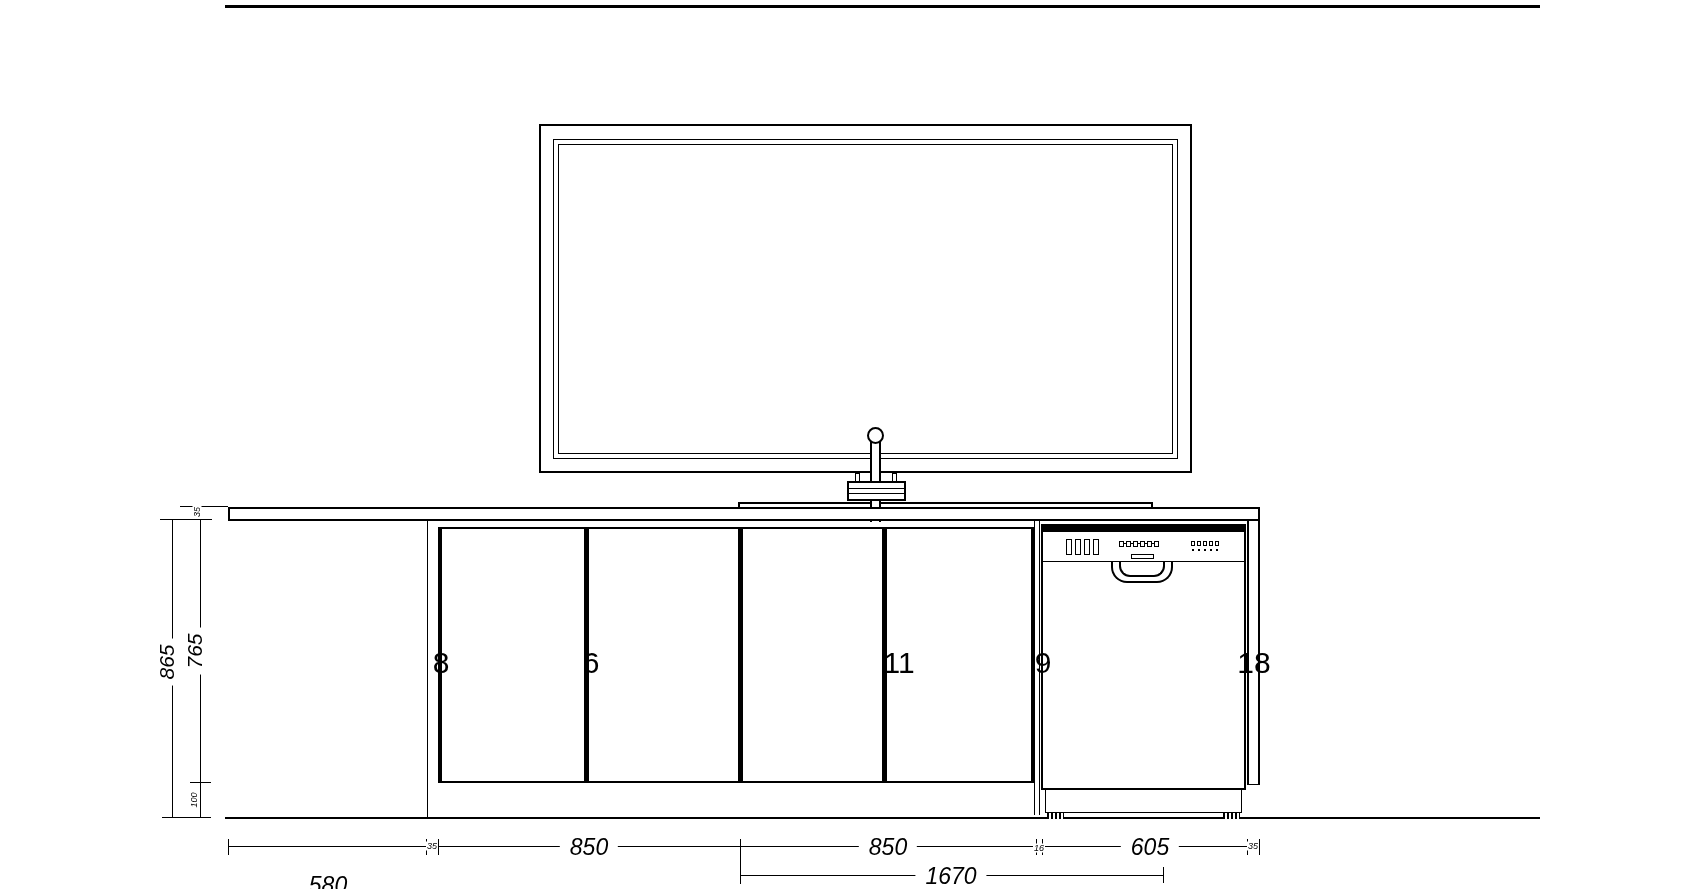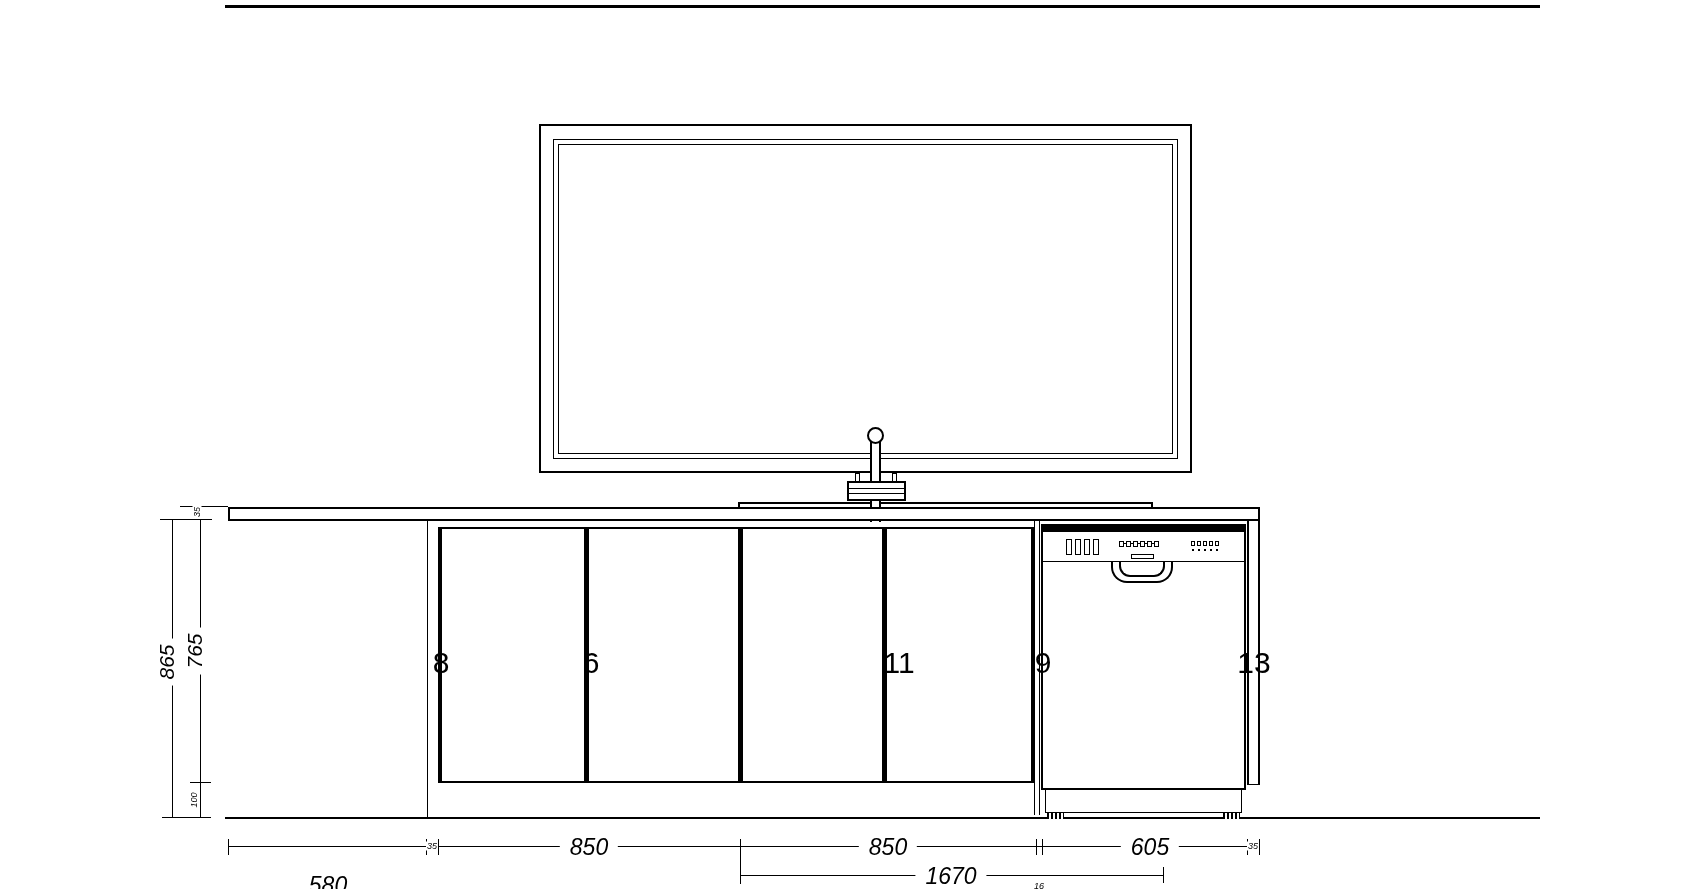--- a/index.html
+++ b/index.html
@@ -113,21 +113,21 @@
     <div class="abs" style="left:6px; top:289px; width:17px; height:6px; background:repeating-linear-gradient(90deg,#000 0 2px,#fff 2px 4px);"></div>
     <div class="abs" style="left:182px; top:289px; width:17px; height:6px; background:repeating-linear-gradient(90deg,#000 0 2px,#fff 2px 4px);"></div>
   </div>
 
   <div class="abs" style="left:1247px; top:521px; width:13px; height:264px; border-left:2px solid #000; border-right:2px solid #000; border-bottom:1px solid #000; background:#fff;"></div>
 
   <div class="unitnum" style="left:441px;  top:663px;">8</div>
   <div class="unitnum" style="left:591px;  top:663px;">6</div>
   <div class="unitnum" style="left:899px;  top:663px;">11</div>
   <div class="unitnum" style="left:1043px; top:663px;">9</div>
-  <div class="unitnum" style="left:1254px; top:663px;">13</div>
+  <div class="unitnum" style="left:1254px; top:663px;">18</div>
 
   <div class="ln" style="left:180px; top:506px; width:48px; height:1px;"></div>
   <div class="ln" style="left:160px; top:519px; width:52px; height:1px;"></div>
   <div class="vtiny" style="left:197px; top:512px;">35</div>
 
   <div class="ln" style="left:172px; top:520px; width:1px; height:298px;"></div>
   <div class="vtext" style="left:166px; top:662px;">865</div>
 
   <div class="ln" style="left:200px; top:520px; width:1px; height:298px;"></div>
   <div class="ln" style="left:190px; top:782px; width:21px; height:1px;"></div>
@@ -143,21 +143,21 @@
   <div class="ln" style="left:740px;  top:839px; width:1px; height:45px;"></div>
   <div class="ln" style="left:1036px; top:839px; width:1px; height:16px;"></div>
   <div class="ln" style="left:1042px; top:839px; width:1px; height:16px;"></div>
   <div class="ln" style="left:1247px; top:839px; width:1px; height:16px;"></div>
   <div class="ln" style="left:1259px; top:839px; width:1px; height:16px;"></div>
 
   <div class="dimtext" style="left:328px;  top:885px;">580</div>
   <div class="dimtiny" style="left:432px;  top:846px;">35</div>
   <div class="dimtext" style="left:589px;  top:847px;">850</div>
   <div class="dimtext" style="left:888px;  top:847px;">850</div>
-  <div class="dimtiny" style="left:1039px; top:886px;">16</div>
+  <div class="dimtiny" style="left:1039px; top:848px;">16</div>
   <div class="dimtext" style="left:1150px; top:847px;font-style:italic;">605</div>
   <div class="dimtiny" style="left:1253px; top:846px;">35</div>
 
   <div class="ln" style="left:740px; top:875px; width:423px; height:1px;"></div>
   <div class="ln" style="left:1163px; top:867px; width:1px; height:16px;"></div>
   <div class="dimtext" style="left:951px; top:876px;">1670</div>
 
 </div>
 
 </body></html>

